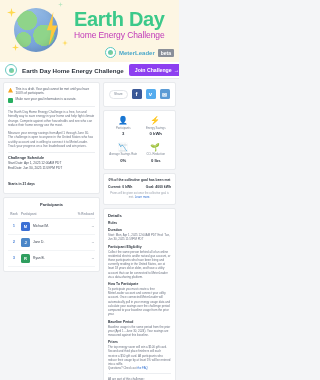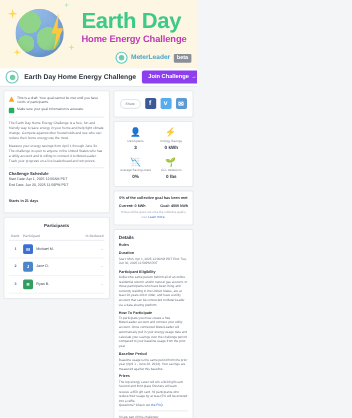--- a/index.html
+++ b/index.html
@@ -39,21 +39,21 @@
   .spark.s3 { left: 62px; top: 40px; width: 6px;  height: 6px; }
   .spark.s4 { left: 58px; top: 2px;  width: 5px;  height: 5px; background:#b8e6c0; }
 
   .hero-title {
     position: absolute; left: 74px; top: 8px;
     font-size: 20px; font-weight: bold; color: #3cc98a;
     letter-spacing: -0.3px; white-space: nowrap;
   }
   .hero-sub {
     position: absolute; left: 74px; top: 30px;
-    font-size: 8.5px; font-weight: bold; color: #c038b8;
+    font-size: 8.5px; font-weight: normal; color: #c038b8;
     letter-spacing: -0.1px; white-space: nowrap;
   }
   .hero-logo {
     position: absolute; right: 5px; bottom: 4px;
     display: flex; align-items: center; gap: 3px;
   }
   .hero-logo .lg-mark {
     width: 11px; height: 11px; border-radius: 50%;
     background: #ffffff; border: 1.2px solid #5bc9c0;
     display: flex; align-items: center; justify-content: center;

